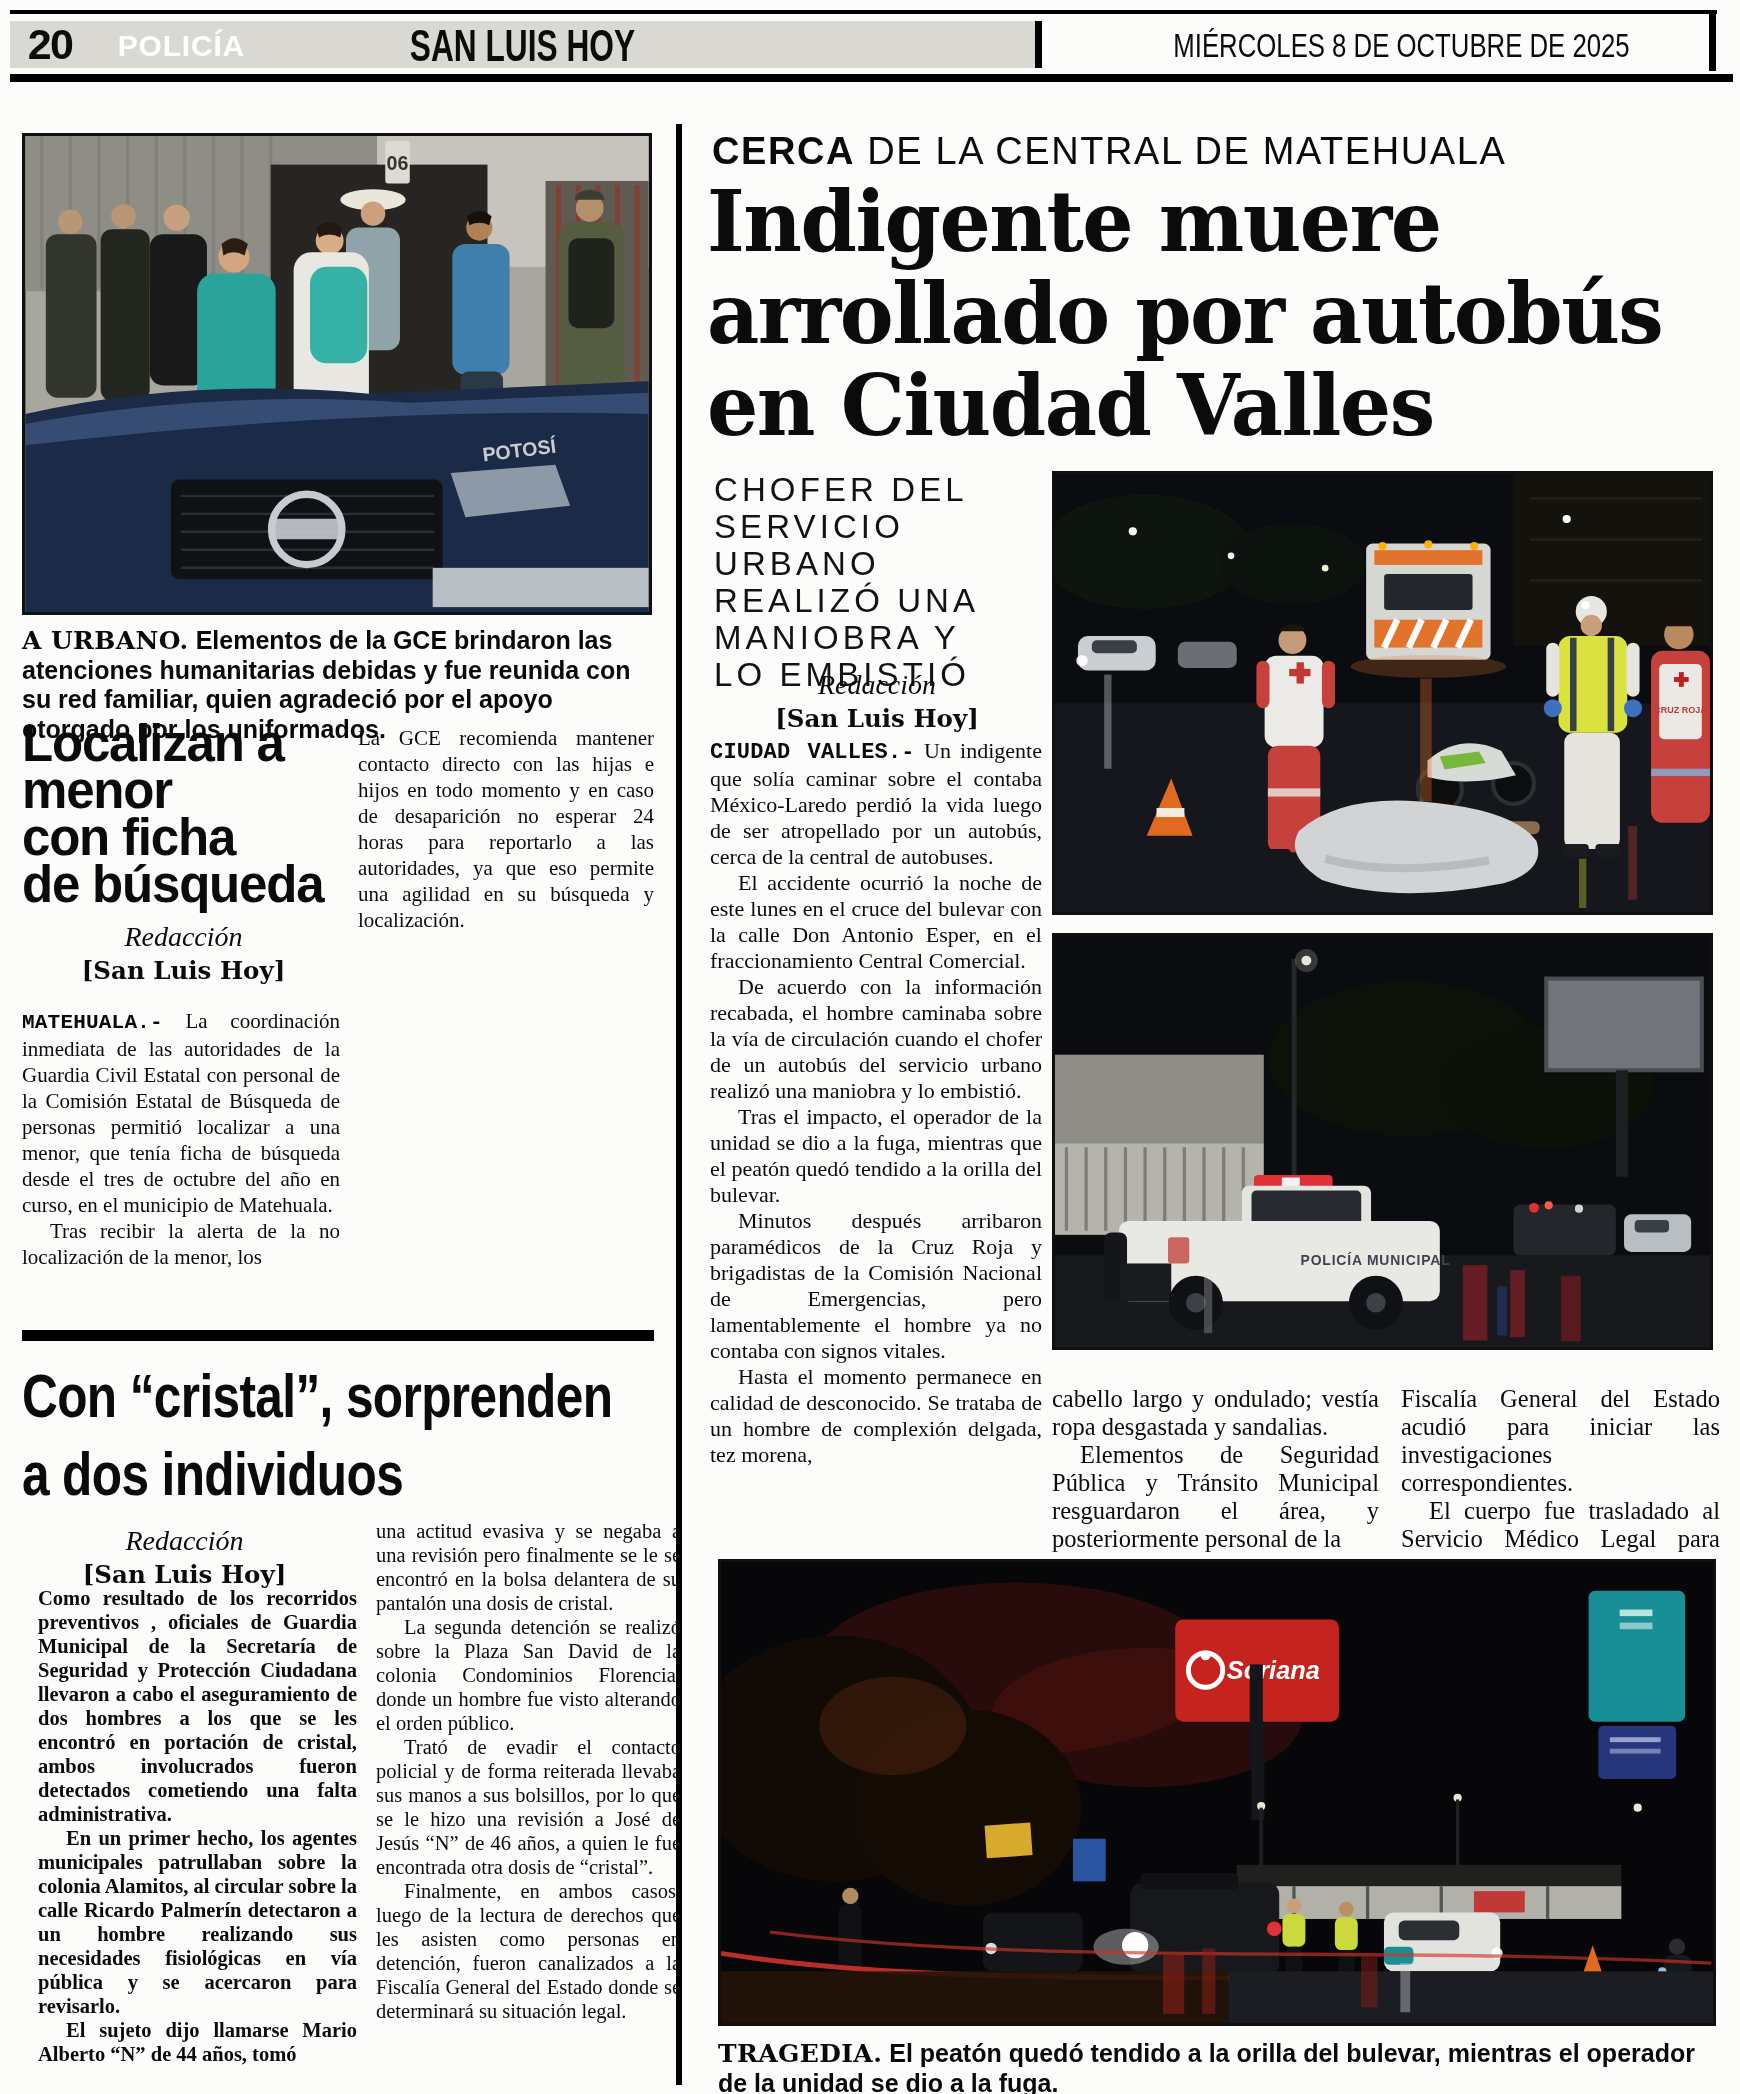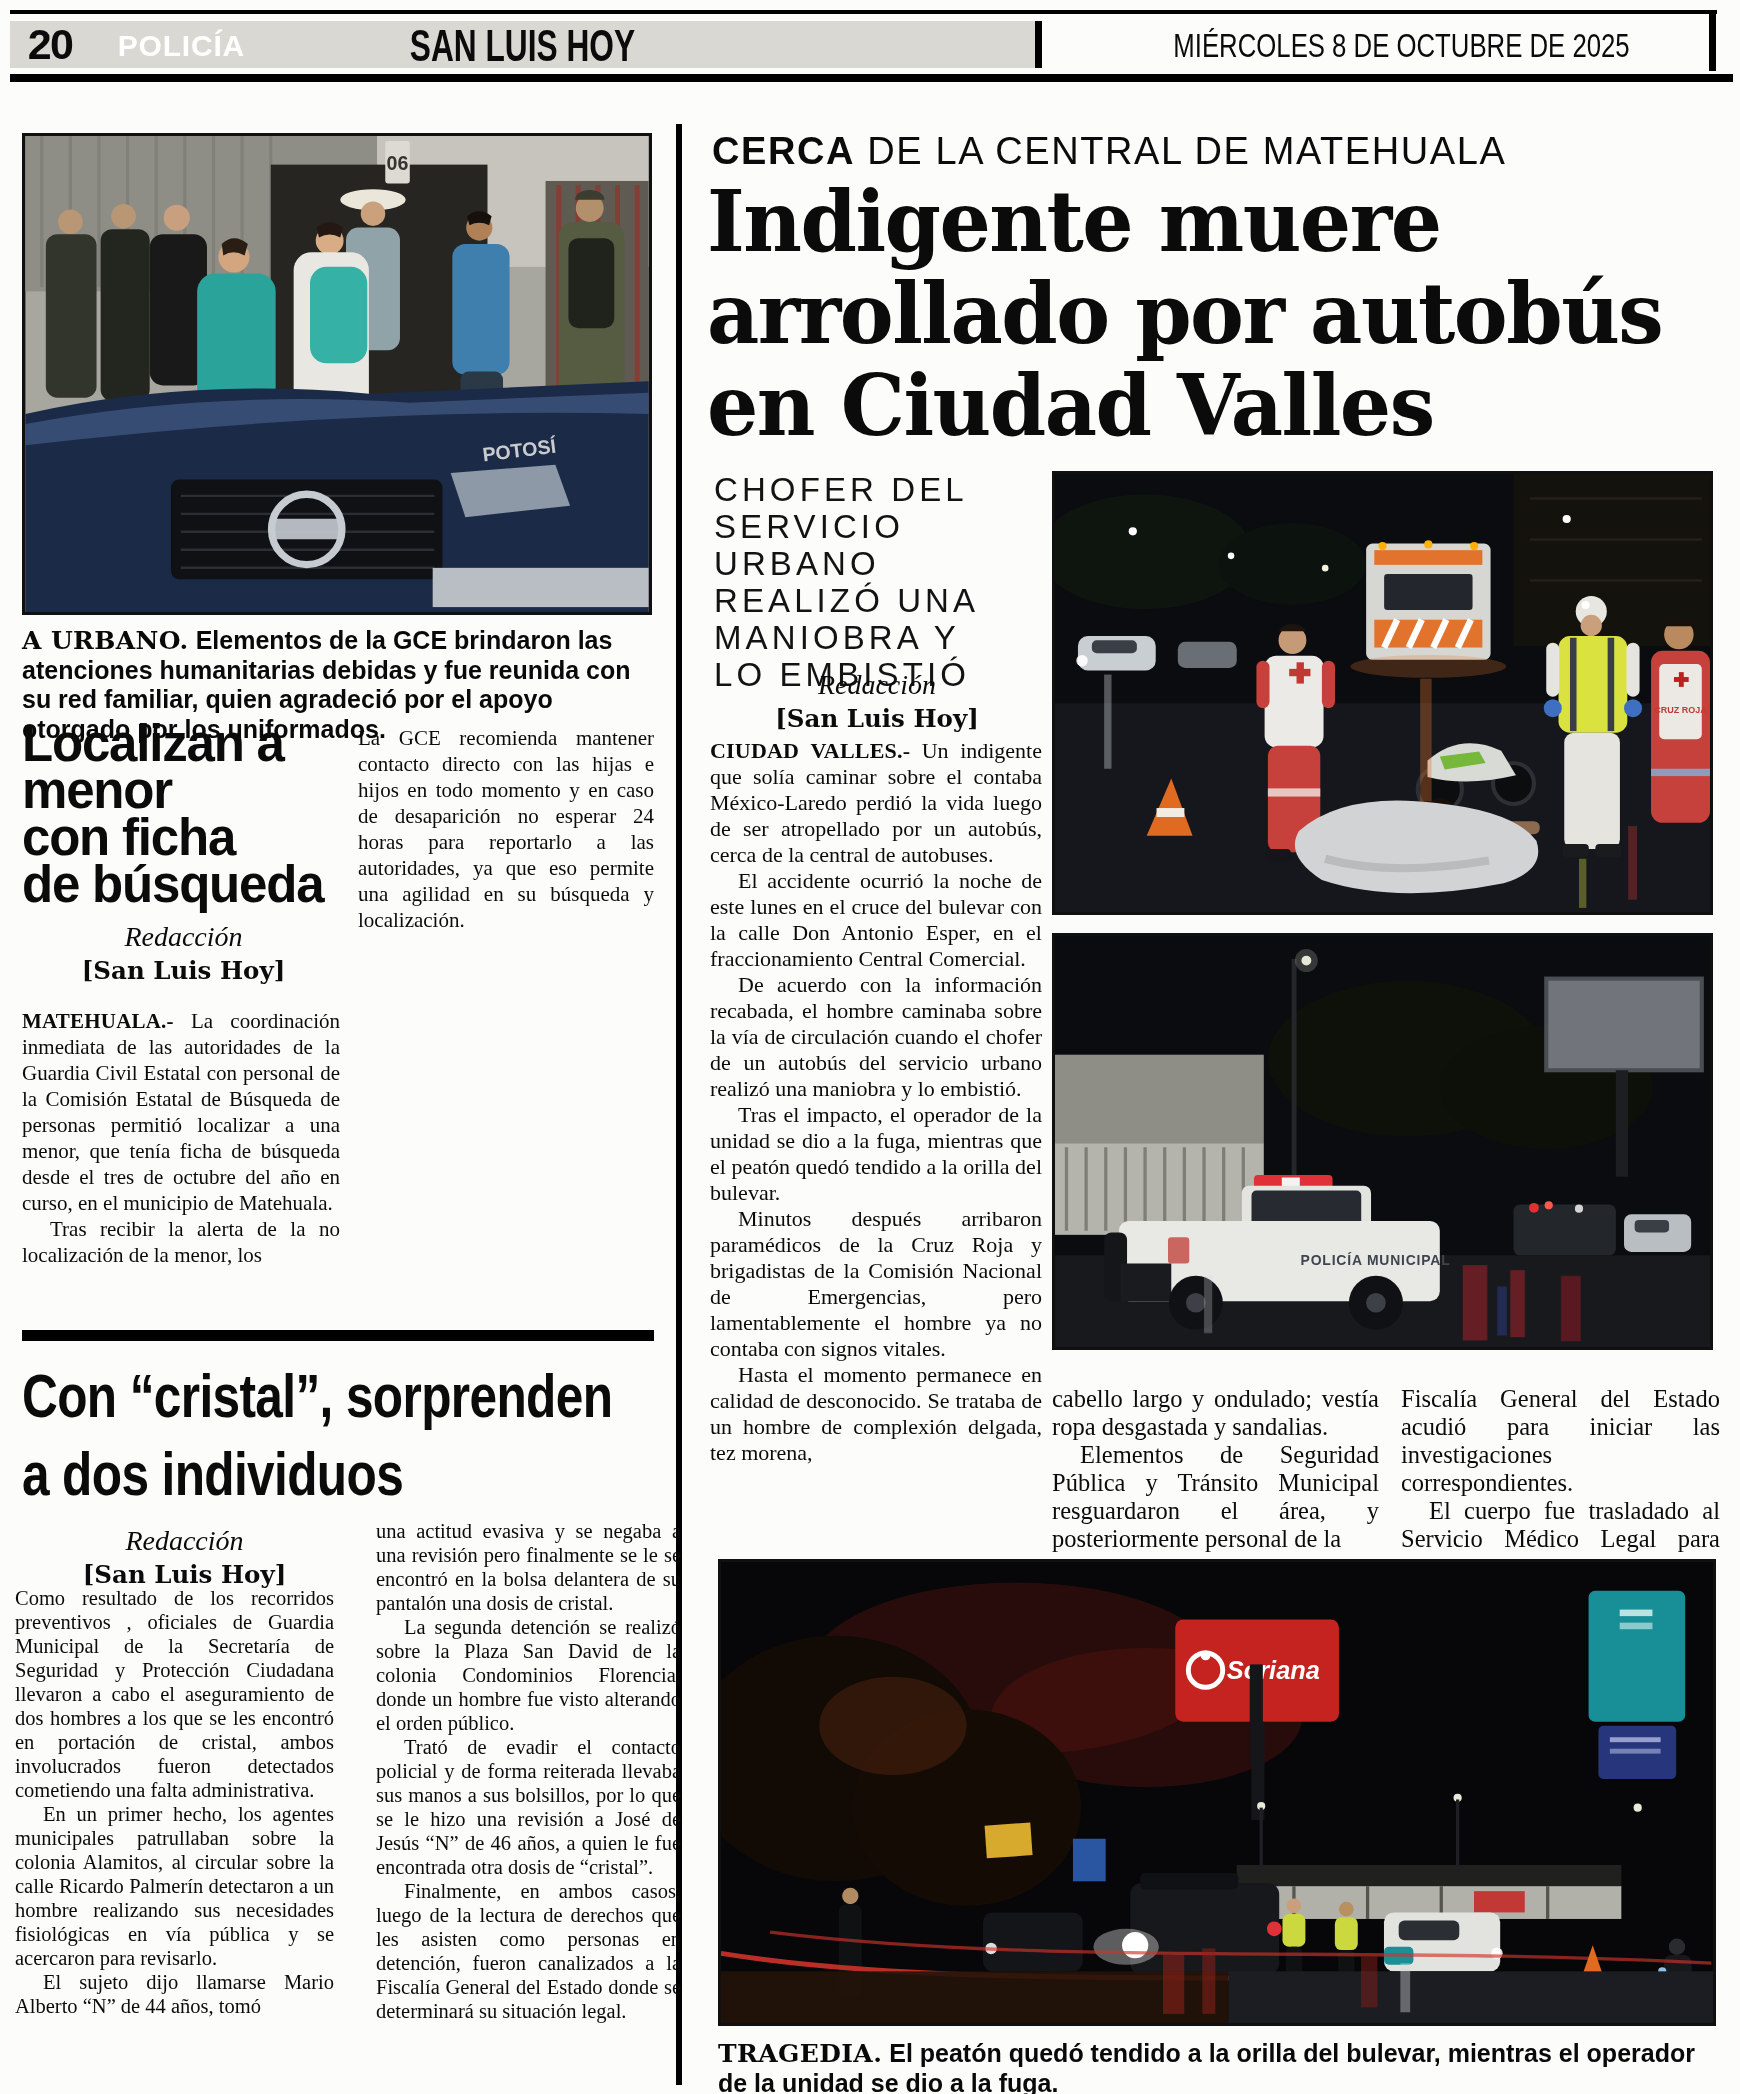--- a/index.html
+++ b/index.html
@@ -36,21 +36,21 @@
   .kicker .kb{font-weight:900;}
   .subhead{font:400 33px/37px "Liberation Sans",sans-serif;letter-spacing:4.1px;color:#131313;}
   .byline{text-align:center;}
   .byname{font:italic 400 28px/33px "Liberation Serif",serif;}
   .byorg{font:700 24.5px/29.5px "DejaVu Serif",serif;margin-top:3.3px;}
   
   .bodycol{font:21px/26px "Liberation Serif",serif;text-align:justify;overflow:hidden;}
   .bodycol p{margin:0;}
   .grafs p{text-indent:28px;margin:0;}
   .nofirst p:first-child{text-indent:0;}
-  .dateline{font-family:Liberation Serif, serif;font-weight:700;letter-spacing:0.2px;margin-top:44px;}
+  .dateline{font-family:Liberation Mono, monospace;font-weight:700;letter-spacing:0.2px;margin-top:44px;}
   .a2c{font-size:20.5px;line-height:24px;}
   .rc1{font-size:22px;line-height:26px;}
   .contc{font-size:24.5px;line-height:28px;}
 </style>
 </head>
 <body>
 
 <div class="page">
 
   <div class="abs topline"></div>
@@ -177,21 +177,21 @@
   <div class="abs" style="left:22px;top:1330px;width:632px;height:10.6px;background:#000;"></div>
 
   <div class="abs hl a2head" style="left:22px;top:1357px;width:655px;">
       <p>Con “cristal”, sorprenden</p>
       <p>a dos individuos</p>
     </div>
   <div class="abs byline" style="left:33px;top:1524px;width:303px;">
     <div class="byname">Redacción</div>
     <div class="byorg">[San Luis Hoy]</div>
   </div>
-  <div class="abs bodycol a2c" style="left:15px;top:1586px;width:319px;height:503px;">
+  <div class="abs bodycol a2c" style="left:38px;top:1586px;width:319px;height:503px;font-weight:bold;">
     <div class="grafs nofirst">
         <p>Como resultado de los recorridos preventivos , oficiales de Guardia Municipal de la Secretaría de Seguridad y Protección Ciudadana llevaron a cabo el aseguramiento de dos hombres a los que se les encontró en portación de cristal, ambos involucrados fueron detectados cometiendo una falta administrativa.</p>
         <p>En un primer hecho, los agentes municipales patrullaban sobre la colonia Alamitos, al circular sobre la calle Ricardo Palmerín detectaron a un hombre realizando sus necesidades fisiológicas en vía pública y se acercaron para revisarlo.</p>
         <p>El sujeto dijo llamarse Mario Alberto “N” de 44 años, tomó</p>
       </div>
   </div>
   <div class="abs bodycol a2c" style="left:358px;top:1519px;width:305px;height:573px;margin-left:18px;">
     <div class="grafs nofirst">
         <p>una actitud evasiva y se negaba a una revisión pero finalmente se le se encontró en la bolsa delantera de su pantalón una dosis de cristal.</p>
         <p>La segunda detención se realizó sobre la Plaza San David de la colonia Condominios Florencia, donde un hombre fue visto alterando el orden público.</p>

